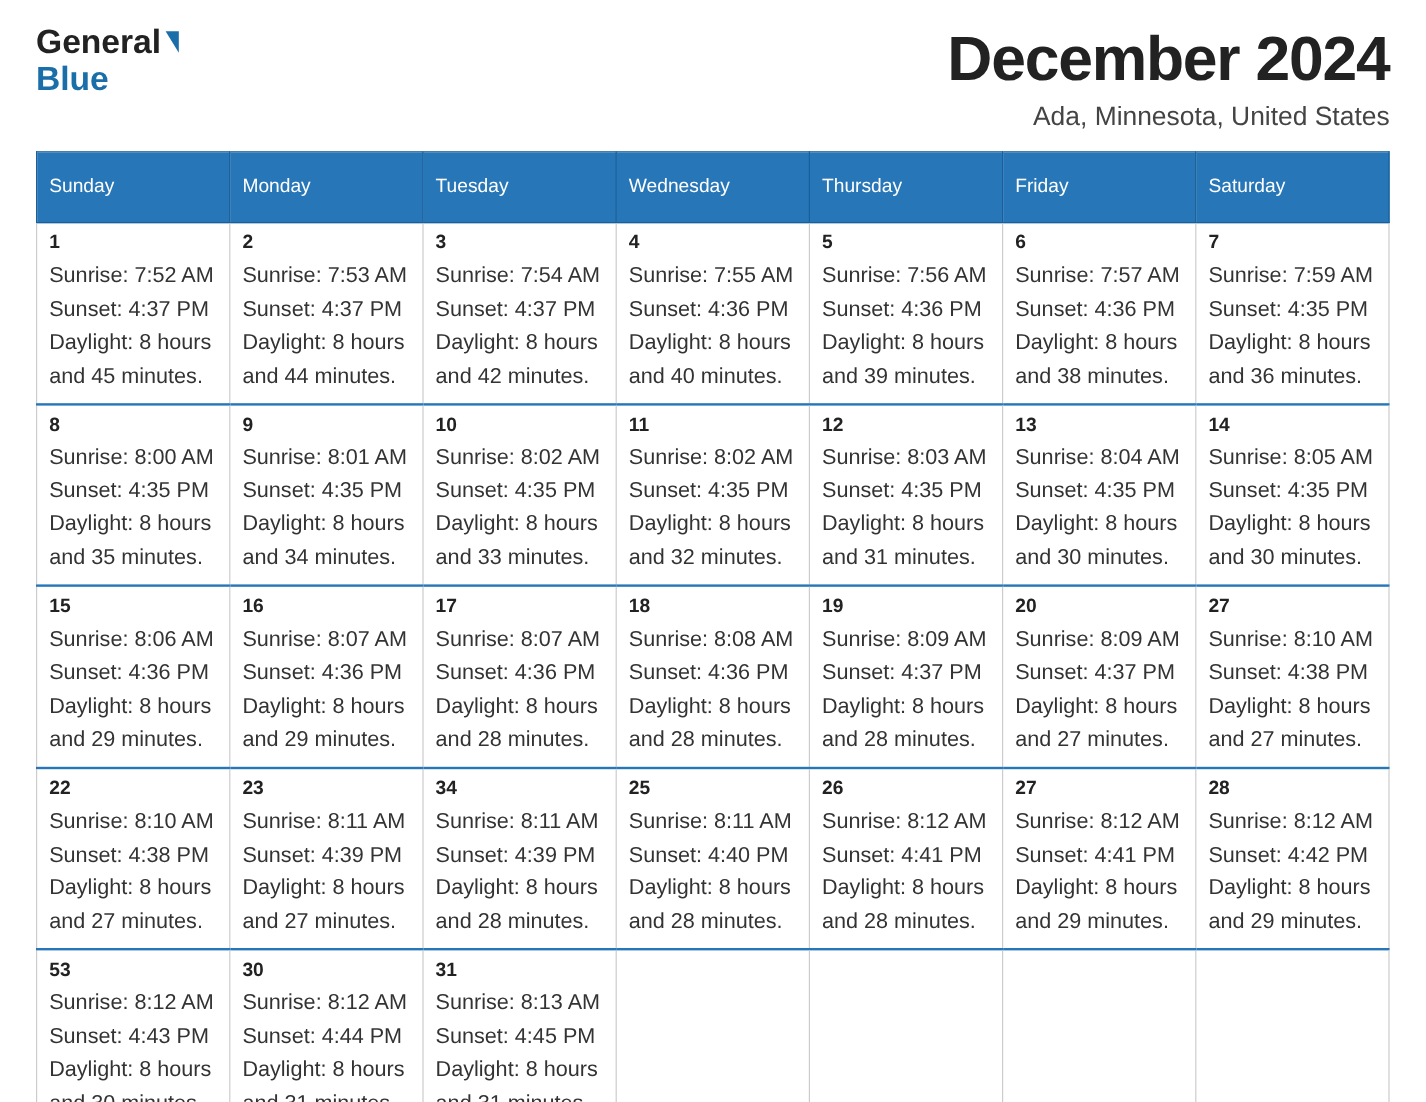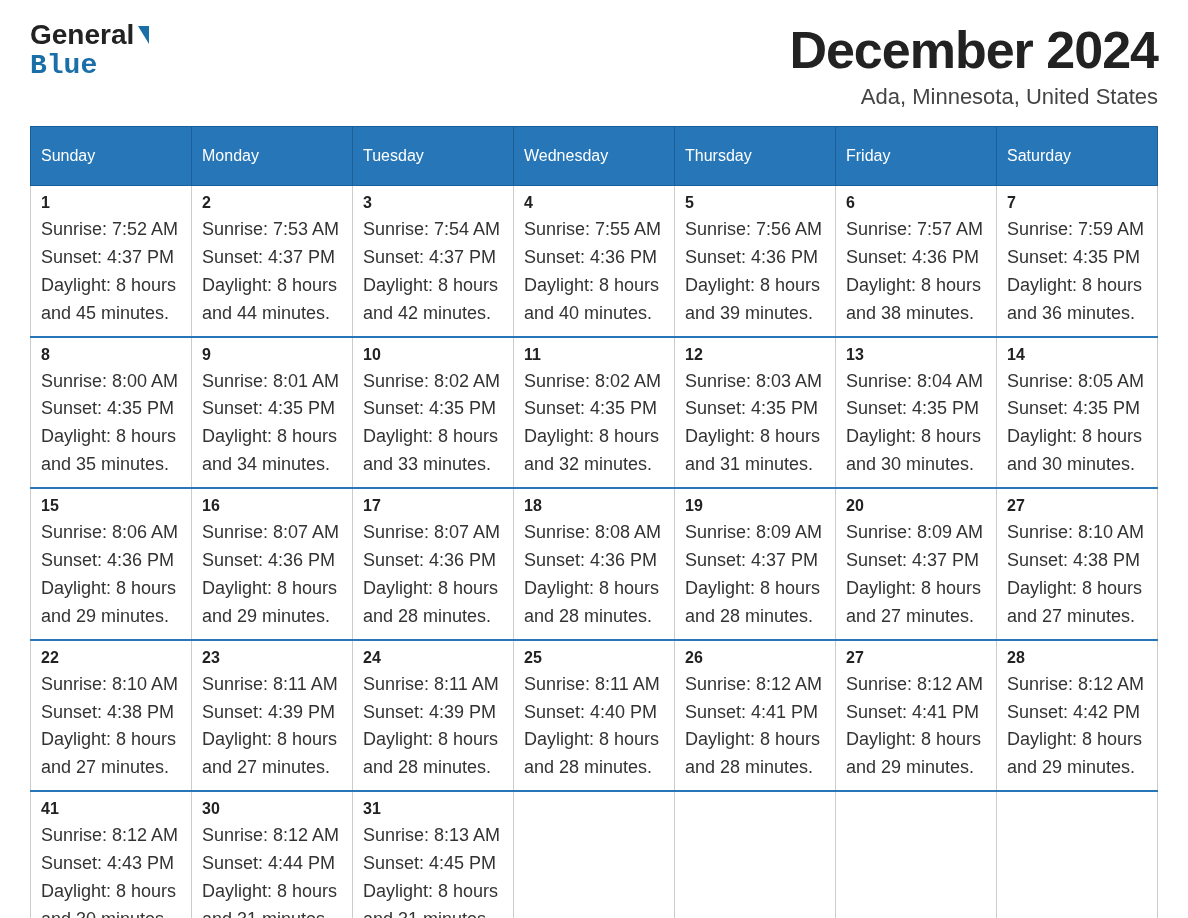--- a/index.html
+++ b/index.html
@@ -26,21 +26,20 @@
       font-size: 28px;
       font-weight: bold;
       color: #222;
       letter-spacing: 0;
     }
     .logo-blue {
       font-size: 28px;
       font-weight: bold;
       color: #1a6fa8;
       letter-spacing: 0;
-      font-family: Liberation Mono, monospace;
     }
     .logo-triangle {
       display: inline-block;
       width: 0;
       height: 0;
       border-left: 11px solid transparent;
       border-top: 18px solid #1a6fa8;
       margin-left: 2px;
       vertical-align: middle;
     }
@@ -221,21 +220,21 @@
       <tr>
         <td>
           <span class="day-number">22</span>
           <span class="day-info">Sunrise: 8:10 AM<br>Sunset: 4:38 PM<br>Daylight: 8 hours<br>and 27 minutes.</span>
         </td>
         <td>
           <span class="day-number">23</span>
           <span class="day-info">Sunrise: 8:11 AM<br>Sunset: 4:39 PM<br>Daylight: 8 hours<br>and 27 minutes.</span>
         </td>
         <td>
-          <span class="day-number">24</span>
+          <span class="day-number">34</span>
           <span class="day-info">Sunrise: 8:11 AM<br>Sunset: 4:39 PM<br>Daylight: 8 hours<br>and 28 minutes.</span>
         </td>
         <td>
           <span class="day-number">25</span>
           <span class="day-info">Sunrise: 8:11 AM<br>Sunset: 4:40 PM<br>Daylight: 8 hours<br>and 28 minutes.</span>
         </td>
         <td>
           <span class="day-number">26</span>
           <span class="day-info">Sunrise: 8:12 AM<br>Sunset: 4:41 PM<br>Daylight: 8 hours<br>and 28 minutes.</span>
         </td>
@@ -243,21 +242,21 @@
           <span class="day-number">27</span>
           <span class="day-info">Sunrise: 8:12 AM<br>Sunset: 4:41 PM<br>Daylight: 8 hours<br>and 29 minutes.</span>
         </td>
         <td>
           <span class="day-number">28</span>
           <span class="day-info">Sunrise: 8:12 AM<br>Sunset: 4:42 PM<br>Daylight: 8 hours<br>and 29 minutes.</span>
         </td>
       </tr>
       <tr>
         <td>
-          <span class="day-number">41</span>
+          <span class="day-number">53</span>
           <span class="day-info">Sunrise: 8:12 AM<br>Sunset: 4:43 PM<br>Daylight: 8 hours<br>and 30 minutes.</span>
         </td>
         <td>
           <span class="day-number">30</span>
           <span class="day-info">Sunrise: 8:12 AM<br>Sunset: 4:44 PM<br>Daylight: 8 hours<br>and 31 minutes.</span>
         </td>
         <td>
           <span class="day-number">31</span>
           <span class="day-info">Sunrise: 8:13 AM<br>Sunset: 4:45 PM<br>Daylight: 8 hours<br>and 31 minutes.</span>
         </td>

